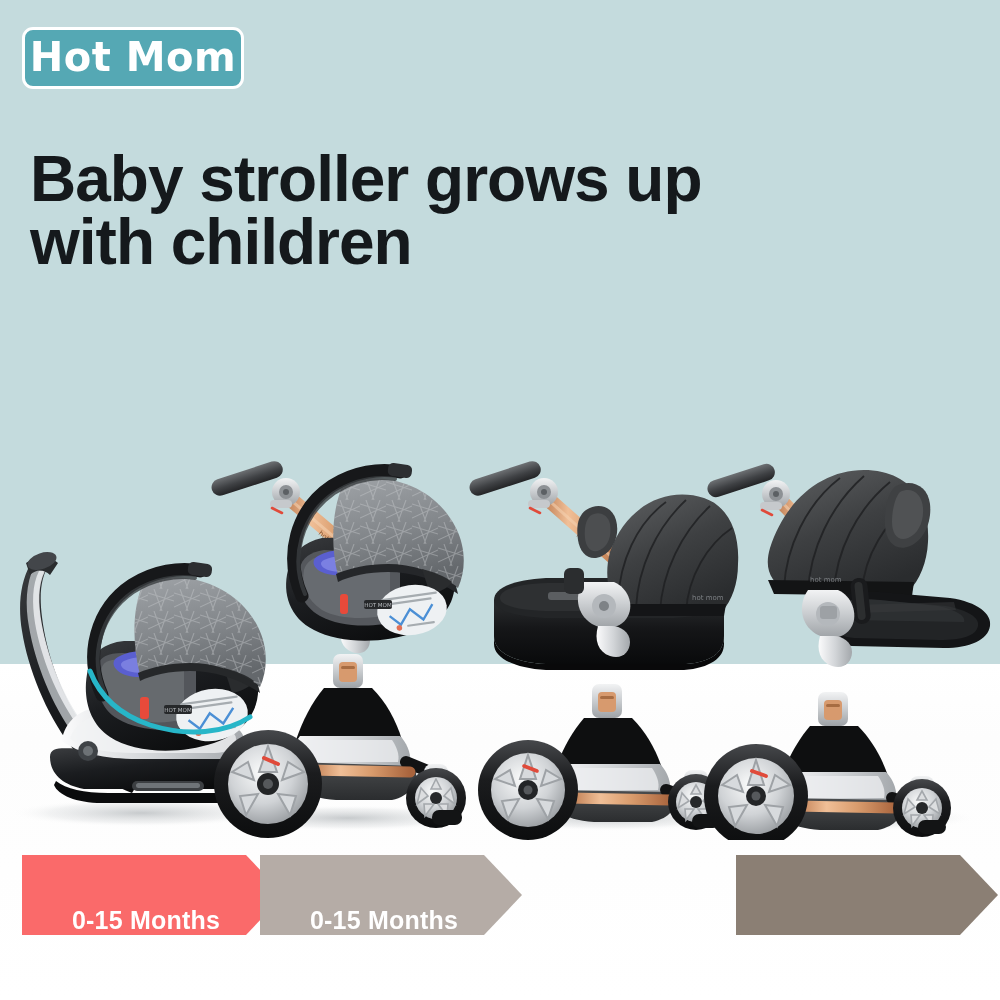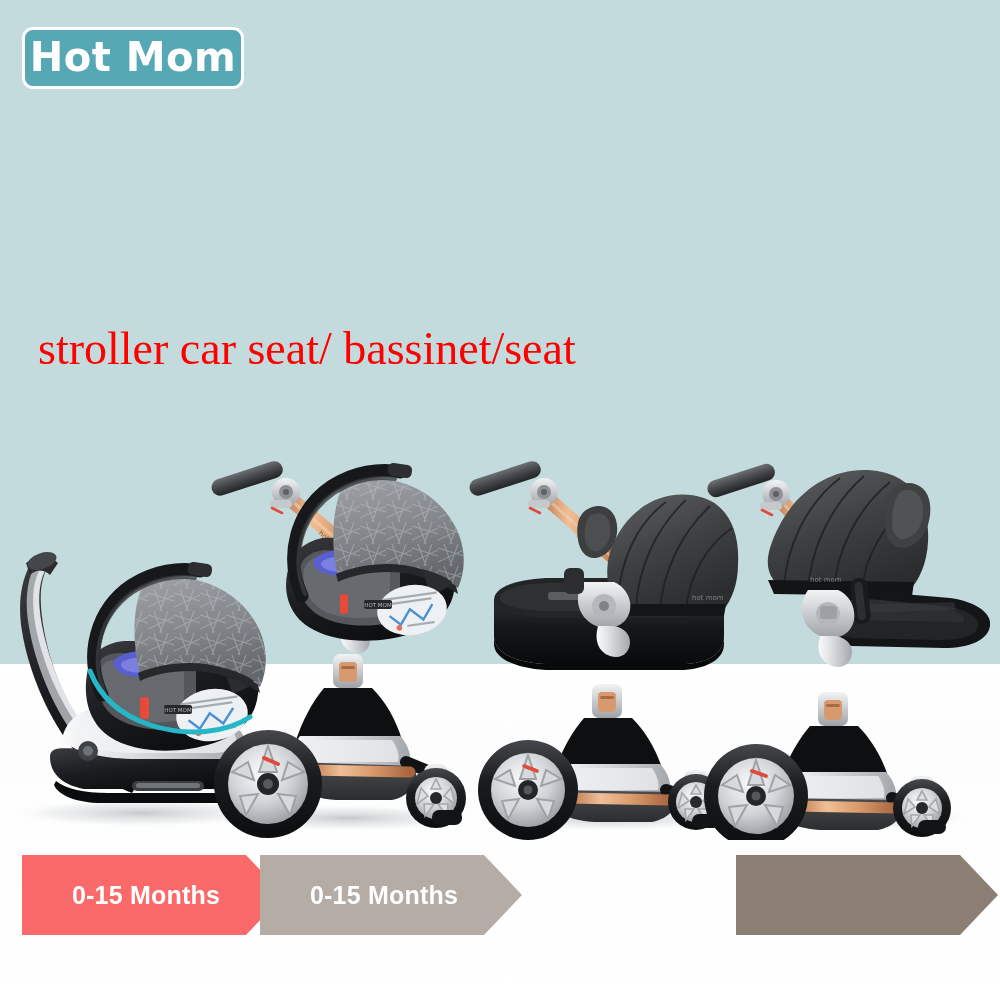--- a/index.html
+++ b/index.html
@@ -45,42 +45,43 @@
 
   
   .products{position:absolute;left:0;top:415px;width:1000px;height:420px;}
   .prod{position:absolute;}
   .prod svg{display:block;}
 
   
   .chev-bar{position:absolute;left:22px;top:855px;width:962px;height:80px;}
   .chev{
     position:absolute;top:0;height:80px;
-    display:flex;align-items:center;justify-content:center;
+    display:flex;align-items:flex-end;justify-content:center;
     color:#ffffff;font-size:25px;font-weight:bold;
     font-family:"Liberation Sans", sans-serif;
     letter-spacing:.2px;
     box-sizing:border-box;
   }
   .chev span{position:relative;z-index:2;transform:translateX(-7px);}
   .chev .shape{position:absolute;inset:0;z-index:1;}
 </style>
 </head>
 <body>
 
 <div id="stage">
 
   <div class="bg-sky"></div>
   <div class="bg-floor"></div>
 
   <div class="logo-badge">
     <div class="logo-text">Hot Mom</div>
   </div>
 
-  <div class="subline">stroller car seat/ bassinet/seat</div>
+  <div class="headline">Baby stroller grows up
+with children</div>
 
   <div class="products">
 
     <svg width="0" height="0" style="position:absolute">
       <defs>
         <linearGradient id="gFrame" x1="0" y1="0" x2="1" y2="0">
           <stop offset="0%" stop-color="#b9754a"></stop>
           <stop offset="32%" stop-color="#f0bf97"></stop>
           <stop offset="62%" stop-color="#d99c6d"></stop>
           <stop offset="100%" stop-color="#a9643d"></stop>

